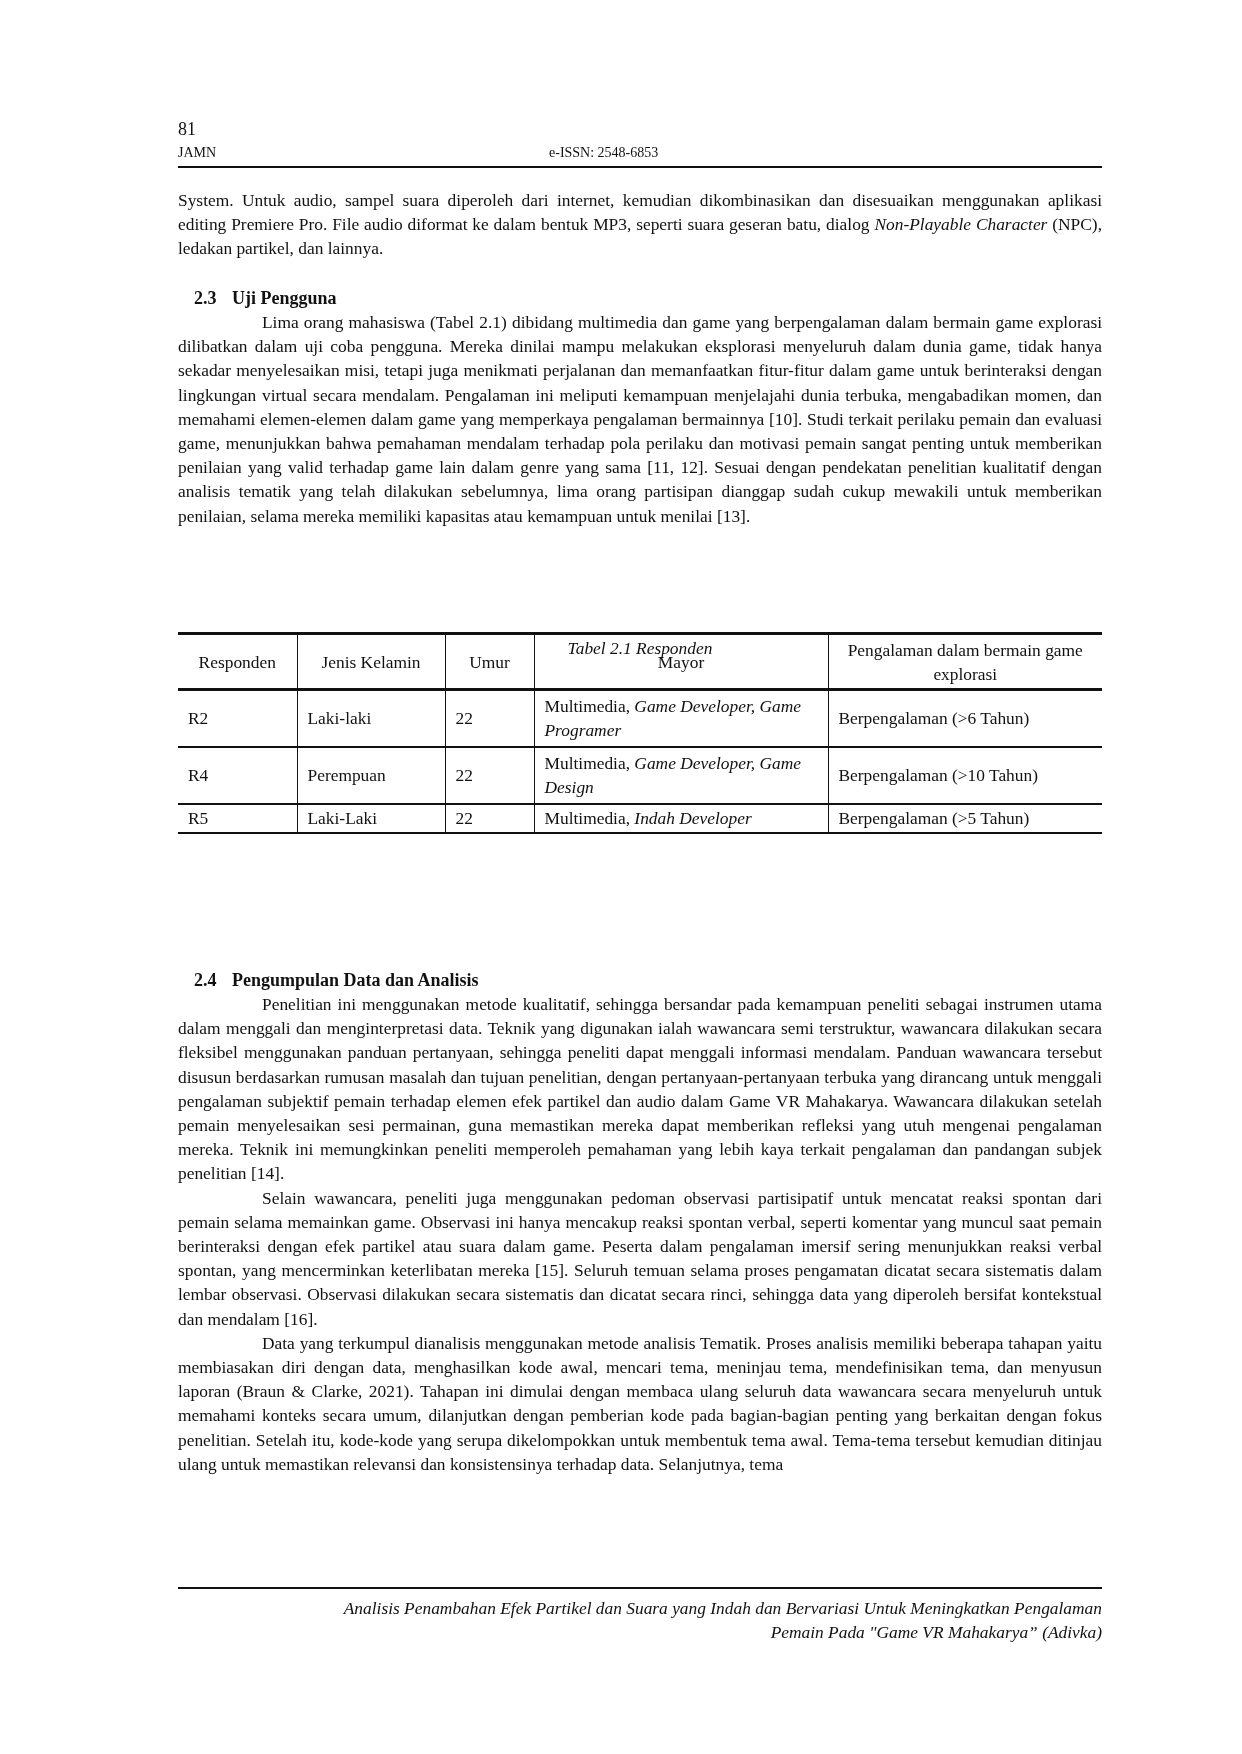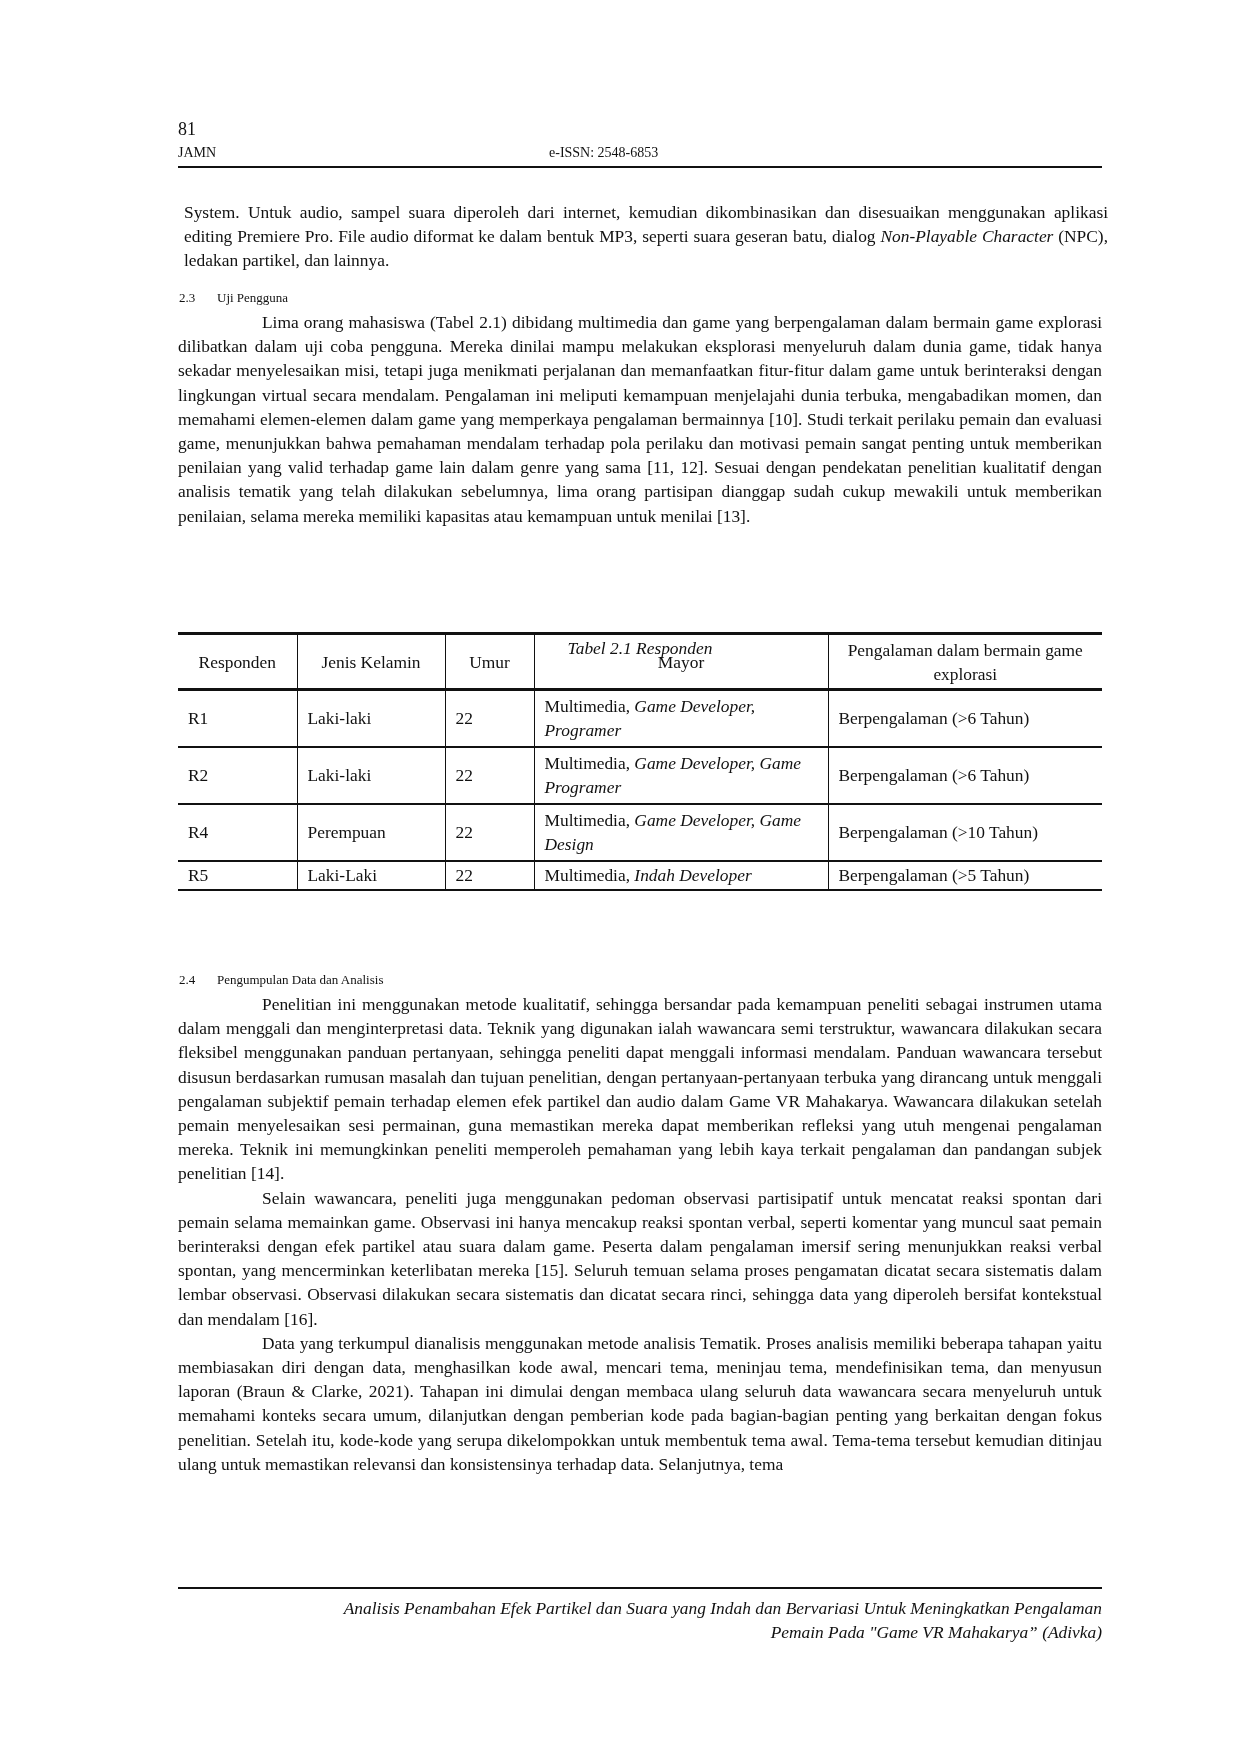--- a/index.html
+++ b/index.html
@@ -14,21 +14,21 @@
   .journal-name { position: absolute; left: 0; top: 0; }
   .issn { position: absolute; left: 371px; top: 0; }
   .header-rule { position: absolute; top: 166px; left: 0; width: 924px; height: 0; border-top: 2.5px solid #111; }
 
   .body-text {
     position: absolute; left: 0; width: 924px;
     font-size: 17.4px; line-height: 24.2px; text-align: justify;
   }
   .body-text p { margin: 0; }
   .indent { text-indent: 84px; }
-  .section-heading { position: absolute; left: 1px; font-weight: normal; font-size: 13px; line-height: 24px; }
+  .section-heading { position: absolute; left: 16px; font-weight: bold; font-size: 18px; line-height: 24px; }
   .section-heading .num { display: inline-block; width: 38px; }
 
   .caption { position: absolute; top: 604px; left: 0; width: 924px; text-align: center; font-style: italic; font-size: 17.4px; line-height: 24px; margin-top: 32px; }
 
   table.resp {
     position: absolute; top: 632px; left: 0; width: 924px;
     border-collapse: collapse; font-size: 17.4px; line-height: 24px;
     table-layout: fixed;
   }
   table.resp th, table.resp td {
@@ -52,21 +52,21 @@
 
 <div class="page">
 
   <div class="page-number">81</div>
   <div class="header-row">
     <span class="journal-name">JAMN</span>
     <span class="issn">e-ISSN: 2548-6853</span>
   </div>
   <div class="header-rule"></div>
 
-  <div class="body-text" style="top:200px;margin-left:6px;">
+  <div class="body-text" style="top:188px;">
     <p><span>System. Untuk audio, sampel suara diperoleh dari internet, kemudian dikombinasikan dan disesuaikan menggunakan aplikasi editing Premiere Pro. File audio diformat ke dalam bentuk MP3, seperti suara geseran batu, dialog </span><span class="it">Non-Playable Character</span><span> (NPC), ledakan partikel, dan lainnya.</span></p>
   </div>
 
   <div class="section-heading" style="top:286px;">
     <span class="num">2.3</span><span>Uji Pengguna</span>
   </div>
 
   <div class="body-text" style="top:310px;">
     <p class="indent">Lima orang mahasiswa (Tabel 2.1) dibidang multimedia dan game yang berpengalaman dalam bermain game explorasi dilibatkan dalam uji coba pengguna. Mereka dinilai mampu melakukan eksplorasi menyeluruh dalam dunia game, tidak hanya sekadar menyelesaikan misi, tetapi juga menikmati perjalanan dan memanfaatkan fitur-fitur dalam game untuk berinteraksi dengan lingkungan virtual secara mendalam. Pengalaman ini meliputi kemampuan menjelajahi dunia terbuka, mengabadikan momen, dan memahami elemen-elemen dalam game yang memperkaya pengalaman bermainnya [10]. Studi terkait perilaku pemain dan evaluasi game, menunjukkan bahwa pemahaman mendalam terhadap pola perilaku dan motivasi pemain sangat penting untuk memberikan penilaian yang valid terhadap game lain dalam genre yang sama [11, 12]. Sesuai dengan pendekatan penelitian kualitatif dengan analisis tematik yang telah dilakukan sebelumnya, lima orang partisipan dianggap sudah cukup mewakili untuk memberikan penilaian, selama mereka memiliki kapasitas atau kemampuan untuk menilai [13].</p>
   </div>
@@ -84,27 +84,20 @@
     <thead>
       <tr>
         <th>Responden</th>
         <th>Jenis Kelamin</th>
         <th>Umur</th>
         <th>Mayor</th>
         <th>Pengalaman dalam bermain game explorasi</th>
       </tr>
     </thead>
     <tbody>
-      <tr>
-        <td>R1</td>
-        <td>Laki-laki</td>
-        <td>22</td>
-        <td class="mayor"><span>Multimedia, </span><span class="it">Game Developer, Programer</span></td>
-        <td>Berpengalaman (&gt;6 Tahun)</td>
-      </tr>
       <tr>
         <td>R2</td>
         <td>Laki-laki</td>
         <td>22</td>
         <td class="mayor"><span>Multimedia, </span><span class="it">Game Developer, Game Programer</span></td>
         <td>Berpengalaman (&gt;6 Tahun)</td>
       </tr>
       <tr>
         <td>R4</td>
         <td>Perempuan</td>

